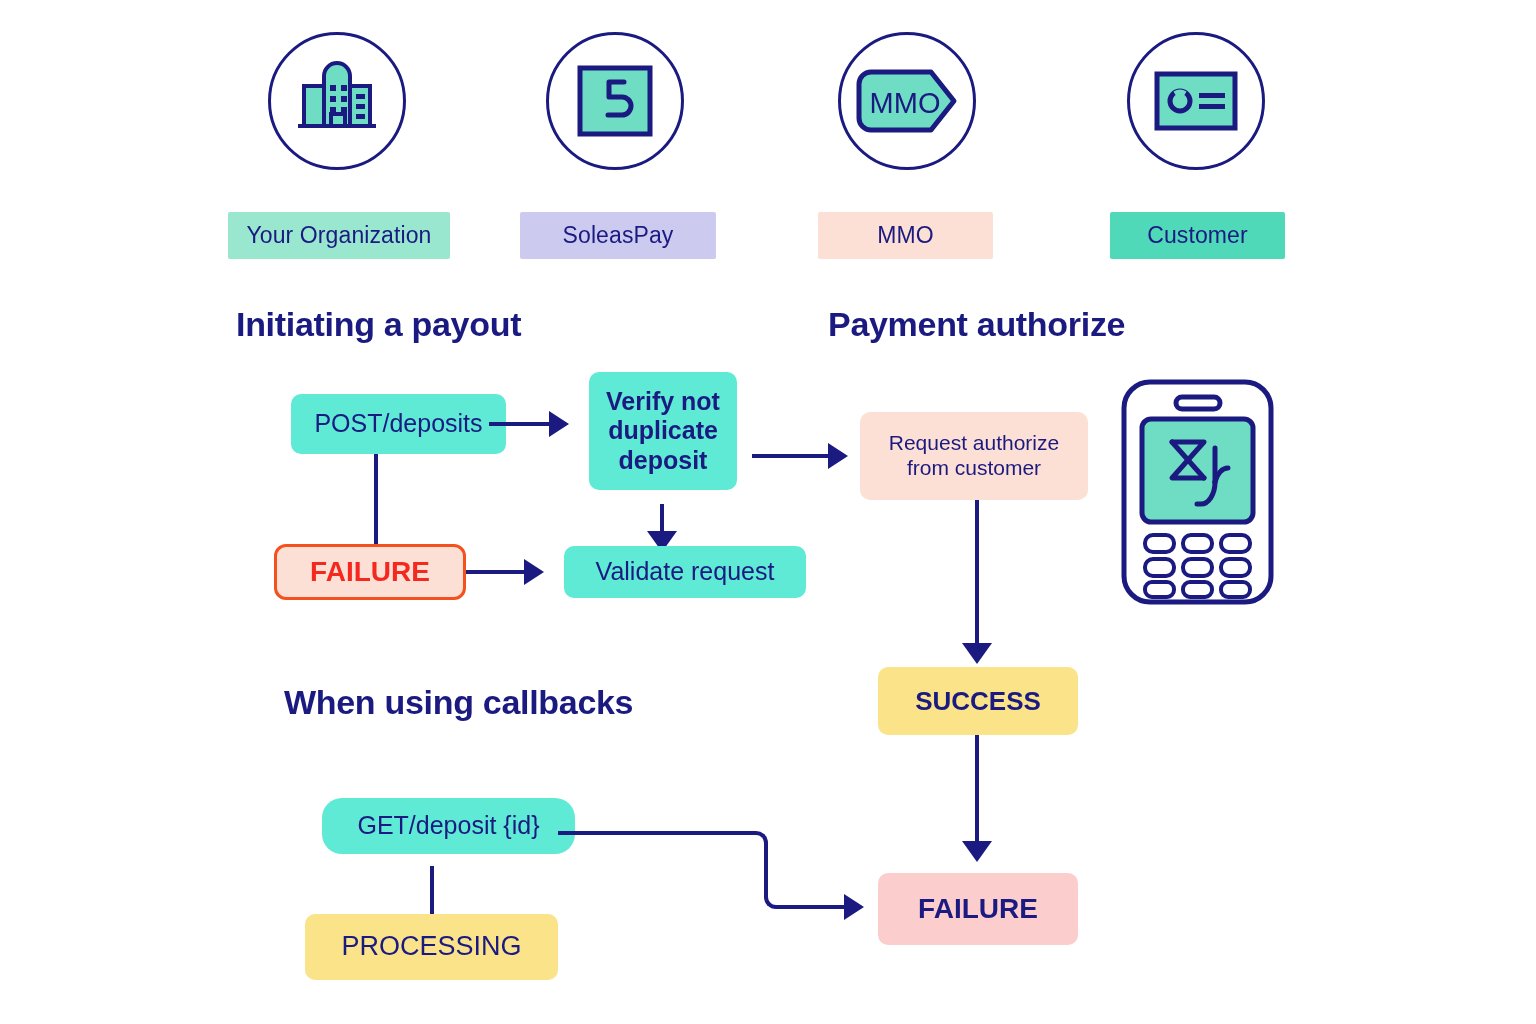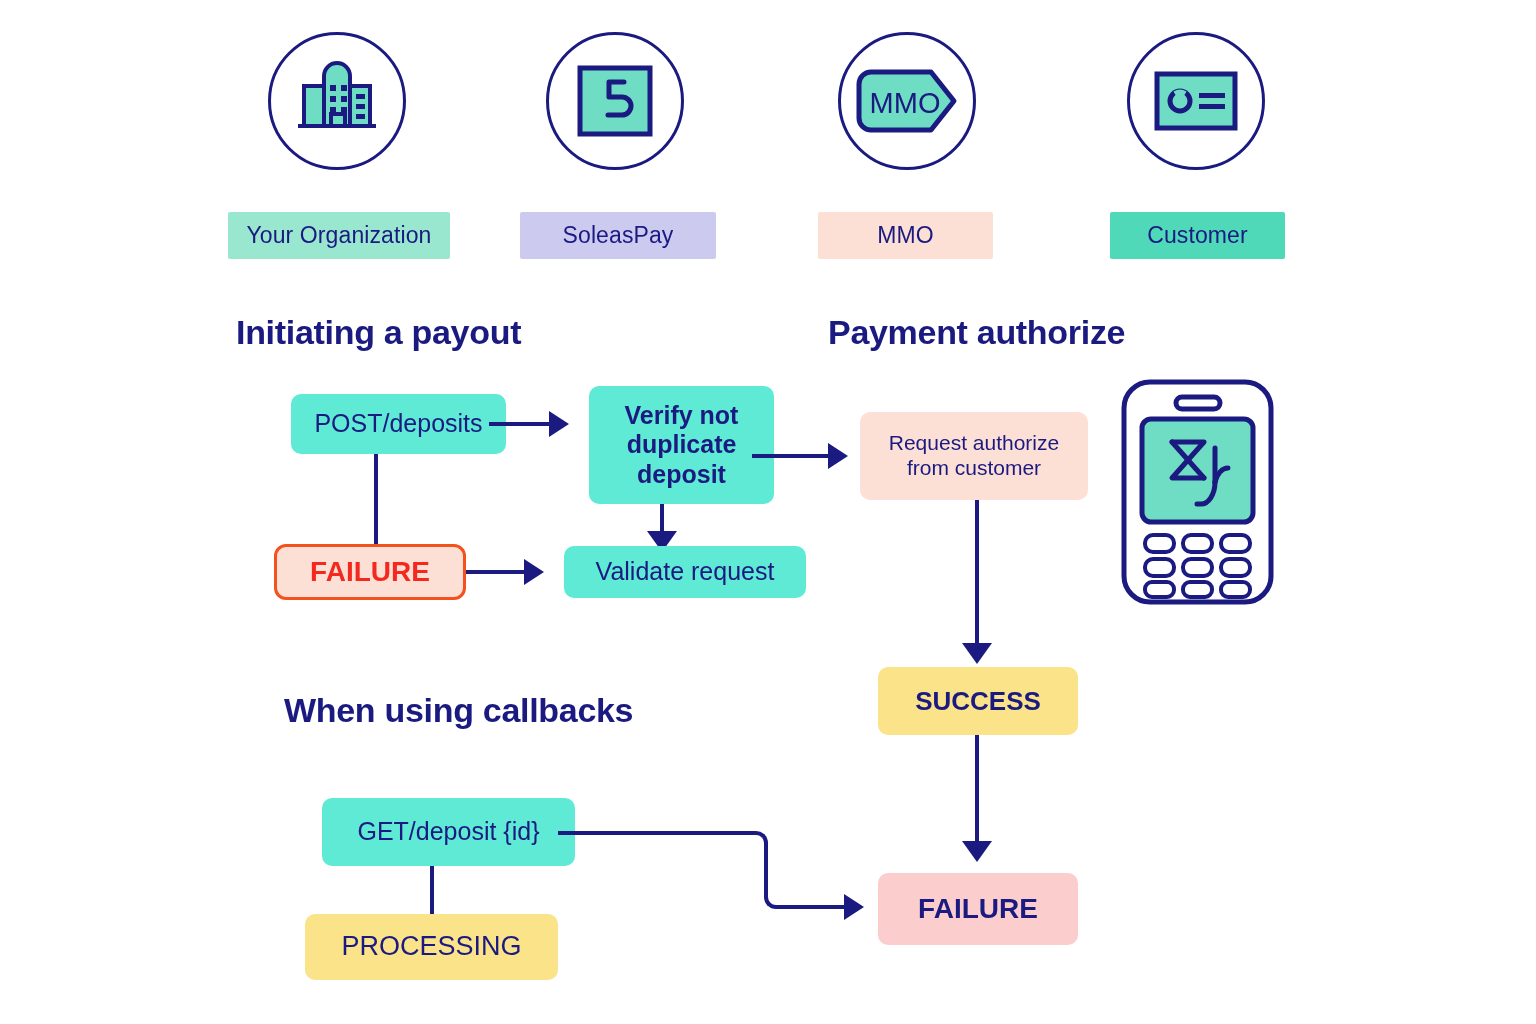--- a/index.html
+++ b/index.html
@@ -16,21 +16,21 @@
   }
   .legend-badge{
     position:absolute;top:180px;height:47px;border-radius:2px;
     display:flex;align-items:center;justify-content:center;
     color:#1a1a80;font-size:23px;font-weight:400;letter-spacing:.1px;white-space:nowrap;
   }
 
   
   .section-title{
     position:absolute;color:#1a1a80;font-weight:bold;font-size:34px;
-    letter-spacing:-.3px;white-space:nowrap;margin-top:8px;
+    letter-spacing:-.3px;white-space:nowrap;
   }
 
   
   .node{
     position:absolute;box-sizing:border-box;border-radius:10px;
     display:flex;align-items:center;justify-content:center;text-align:center;
     color:#1a1a80;line-height:1.18;padding:4px 8px;
   }
   .n-lav{background:#5eead4;margin-left:17px;}
   .n-peach{background:#fde0d5;}
@@ -123,21 +123,21 @@
   <div class="section-title" style="left:828px;top:305px;">Payment authorize</div>
   <div class="section-title" style="left:284px;top:683px;">When using callbacks</div>
 
   <div class="node n-lav" style="left:274px;top:394px;width:215px;height:60px;font-size:25px;">
     <span>POST/deposits</span>
   </div>
 
   <div class="ln lnh" style="left:489px;top:422px;width:62px;"></div>
   <div class="arrow-r" style="left:549px;top:411px;"></div>
 
-  <div class="node n-lav" style="left:572px;top:386px;width:185px;height:118px;font-size:25px;font-weight:bold;">
+  <div class="node n-lav" style="left:572px;top:372px;width:148px;height:118px;font-size:25px;font-weight:bold;">
     <span>Verify not duplicate deposit</span>
   </div>
 
   <div class="ln lnh" style="left:752px;top:454px;width:78px;"></div>
   <div class="arrow-r" style="left:828px;top:443px;"></div>
 
   <div class="ln lnv" style="left:660px;top:504px;height:32px;"></div>
   <div class="arrow-d" style="left:647px;top:531px;"></div>
 
   <div class="ln lnv" style="left:374px;top:454px;height:92px;"></div>
@@ -188,21 +188,21 @@
       <rect x="101" y="157" width="29" height="17" rx="8" ry="8" fill="#fff" stroke="#1a1a80" stroke-width="4"></rect>
       <rect x="25" y="181" width="29" height="17" rx="8" ry="8" fill="#fff" stroke="#1a1a80" stroke-width="4"></rect>
       <rect x="63" y="181" width="29" height="17" rx="8" ry="8" fill="#fff" stroke="#1a1a80" stroke-width="4"></rect>
       <rect x="101" y="181" width="29" height="17" rx="8" ry="8" fill="#fff" stroke="#1a1a80" stroke-width="4"></rect>
       <rect x="25" y="204" width="29" height="15" rx="7" ry="7" fill="#fff" stroke="#1a1a80" stroke-width="4"></rect>
       <rect x="63" y="204" width="29" height="15" rx="7" ry="7" fill="#fff" stroke="#1a1a80" stroke-width="4"></rect>
       <rect x="101" y="204" width="29" height="15" rx="7" ry="7" fill="#fff" stroke="#1a1a80" stroke-width="4"></rect>
     </svg>
   </div>
 
-  <div class="node n-lav" style="left:305px;top:798px;width:253px;height:68px;font-size:25px;">
+  <div class="node n-lav" style="left:305px;top:798px;width:253px;height:56px;font-size:25px;border-radius:20px;">
     <span>GET/deposit {id}</span>
   </div>
 
   <div class="ln lnh" style="left:558px;top:831px;width:190px;"></div>
   <div class="corner" style="left:744px;top:831px;border-left:none;border-bottom:none;border-radius:0 12px 0 0;"></div>
   <div class="ln lnv" style="left:764px;top:851px;height:38px;"></div>
   <div class="corner" style="left:764px;top:885px;border-right:none;border-top:none;border-radius:0 0 0 12px;"></div>
   <div class="ln lnh" style="left:784px;top:905px;width:62px;"></div>
   <div class="arrow-r" style="left:844px;top:894px;"></div>
 

